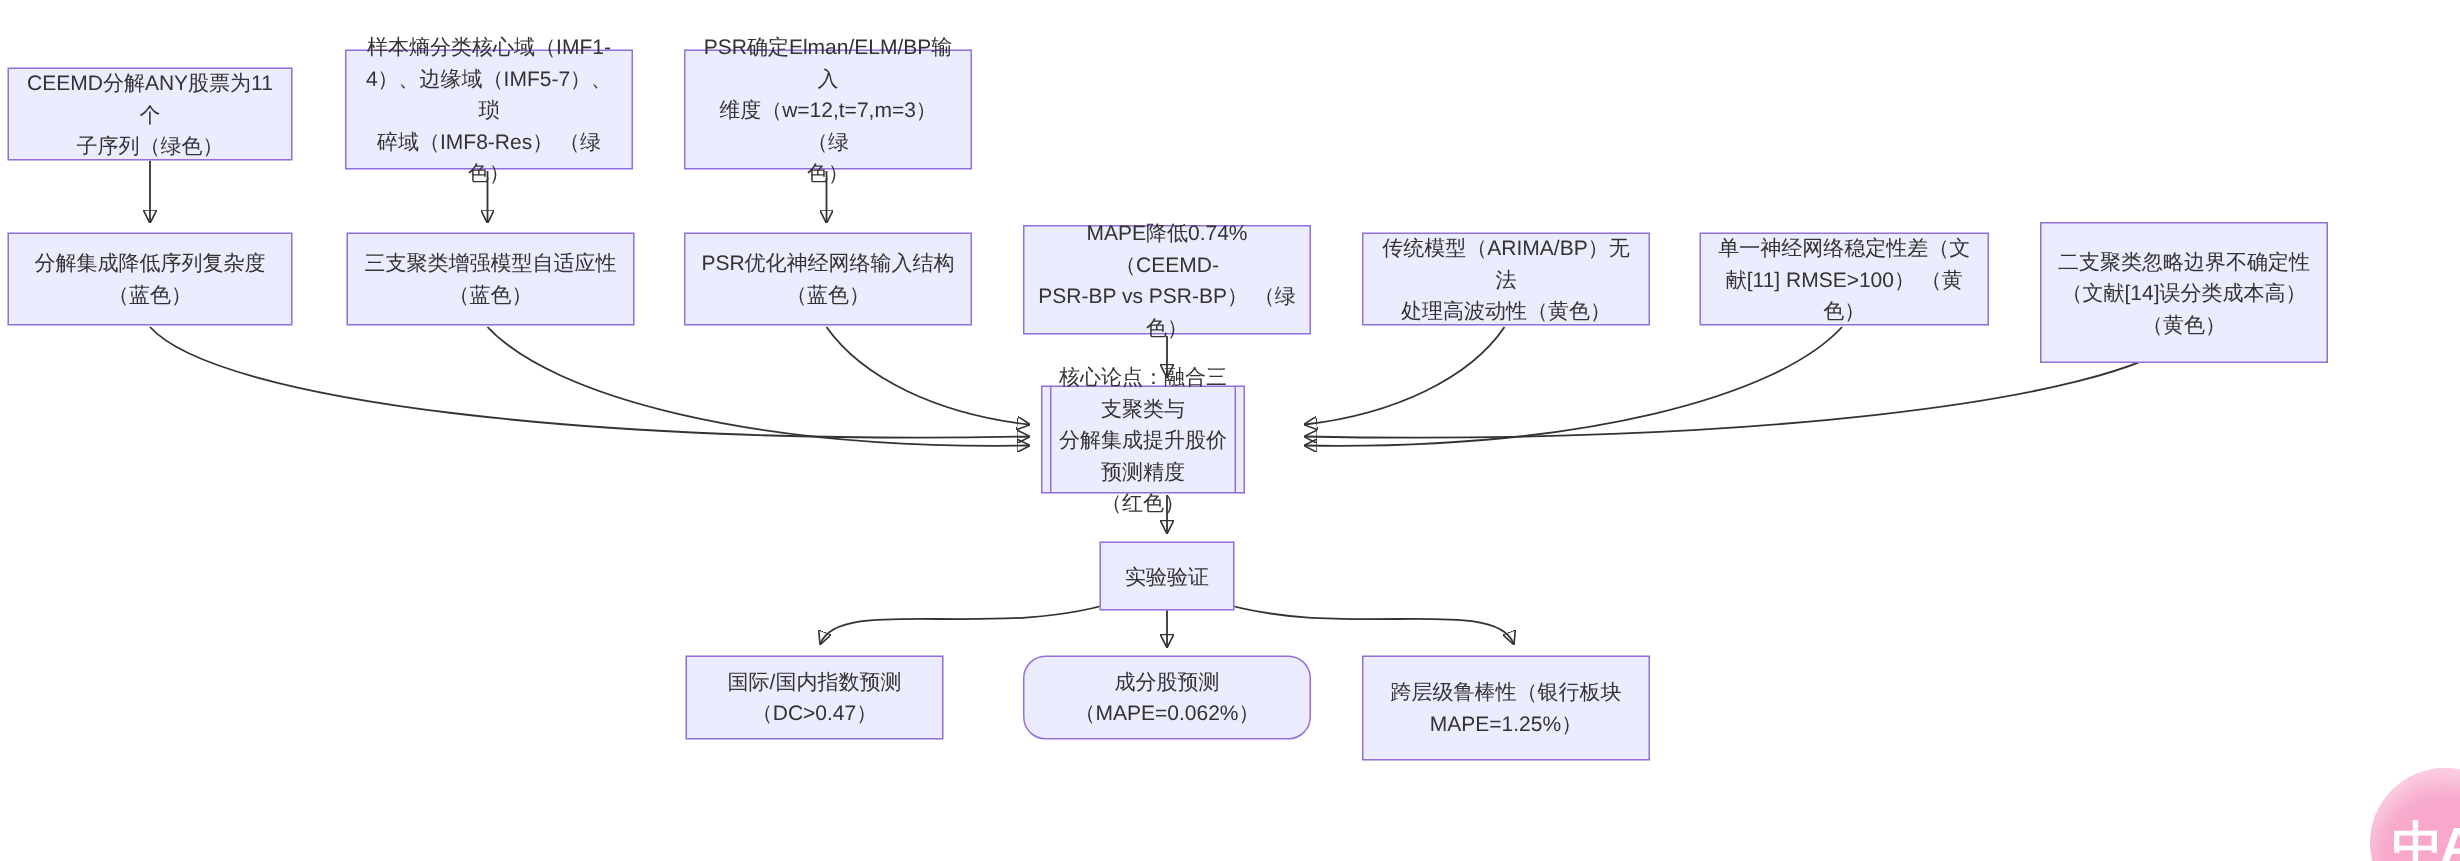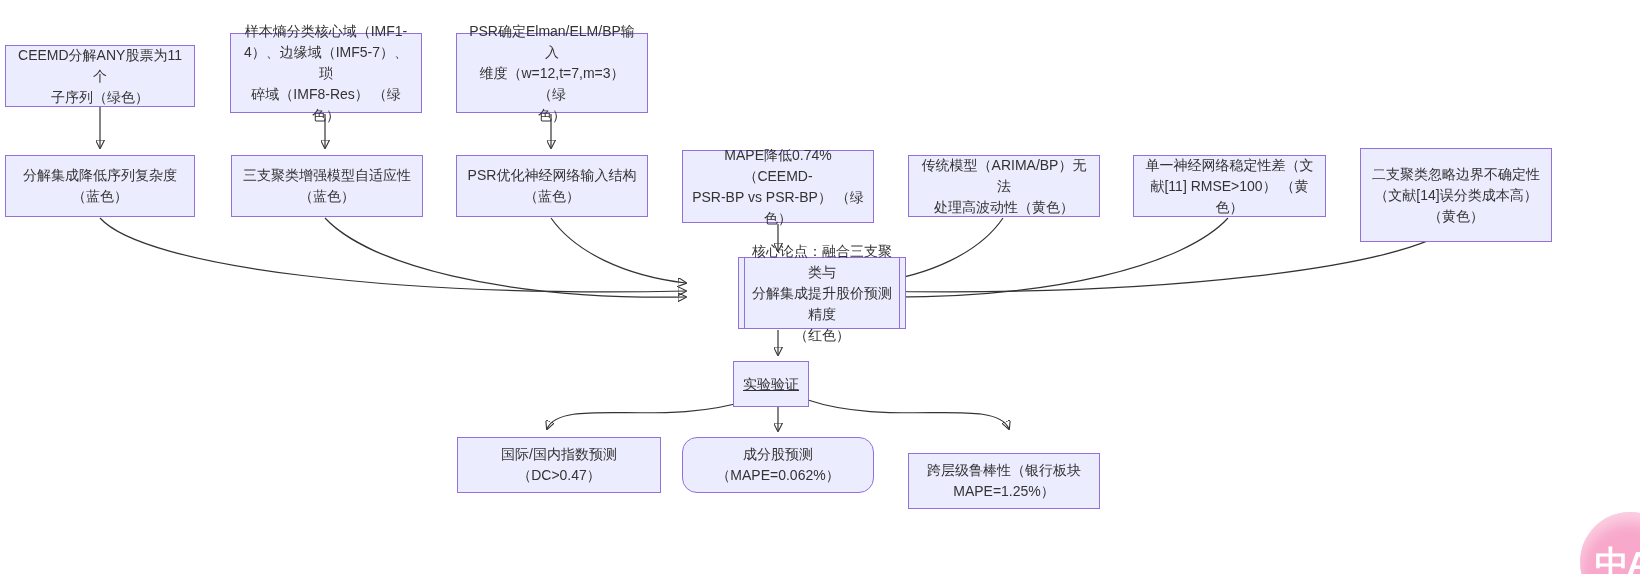--- a/index.html
+++ b/index.html
@@ -111,39 +111,39 @@
   <div class="node" style="left:1133px;top:155px;width:193px;height:62px;">
     <span class="node-label">单一神经网络稳定性差（文
 献[11] RMSE&gt;100） （黄色）</span>
   </div>
   <div class="node" style="left:1360px;top:148px;width:192px;height:94px;">
     <span class="node-label">二支聚类忽略边界不确定性
 （文献[14]误分类成本高）
 （黄色）</span>
   </div>
 
-  <div class="node subroutine" style="left:694px;top:257px;width:168px;height:72px;margin-left:44px;">
+  <div class="node subroutine" style="left:694px;top:257px;width:136px;height:72px;">
     <span class="node-label">核心论点：融合三支聚类与
 分解集成提升股价预测精度
 （红色）</span>
   </div>
 
-  <div class="node" style="left:733px;top:361px;width:76px;height:38px;text-decoration:underline;">
+  <div class="node" style="left:733px;top:361px;width:90px;height:38px;">
     <span class="node-label">实验验证</span>
   </div>
 
-  <div class="node" style="left:457px;top:437px;width:204px;height:56px;">
+  <div class="node" style="left:457px;top:437px;width:172px;height:56px;">
     <span class="node-label">国际/国内指数预测
 （DC&gt;0.47）</span>
   </div>
   <div class="node" style="left:682px;top:437px;width:192px;height:56px;border-radius:15px;">
     <span class="node-label">成分股预测
 （MAPE=0.062%）</span>
   </div>
-  <div class="node" style="left:908px;top:437px;width:192px;height:56px;margin-top:16px;">
+  <div class="node" style="left:908px;top:437px;width:192px;height:70px;">
     <span class="node-label">跨层级鲁棒性（银行板块
 MAPE=1.25%）</span>
   </div>
 
   <div class="float-btn">
     <span>中A</span>
   </div>
 
 </div>
 

